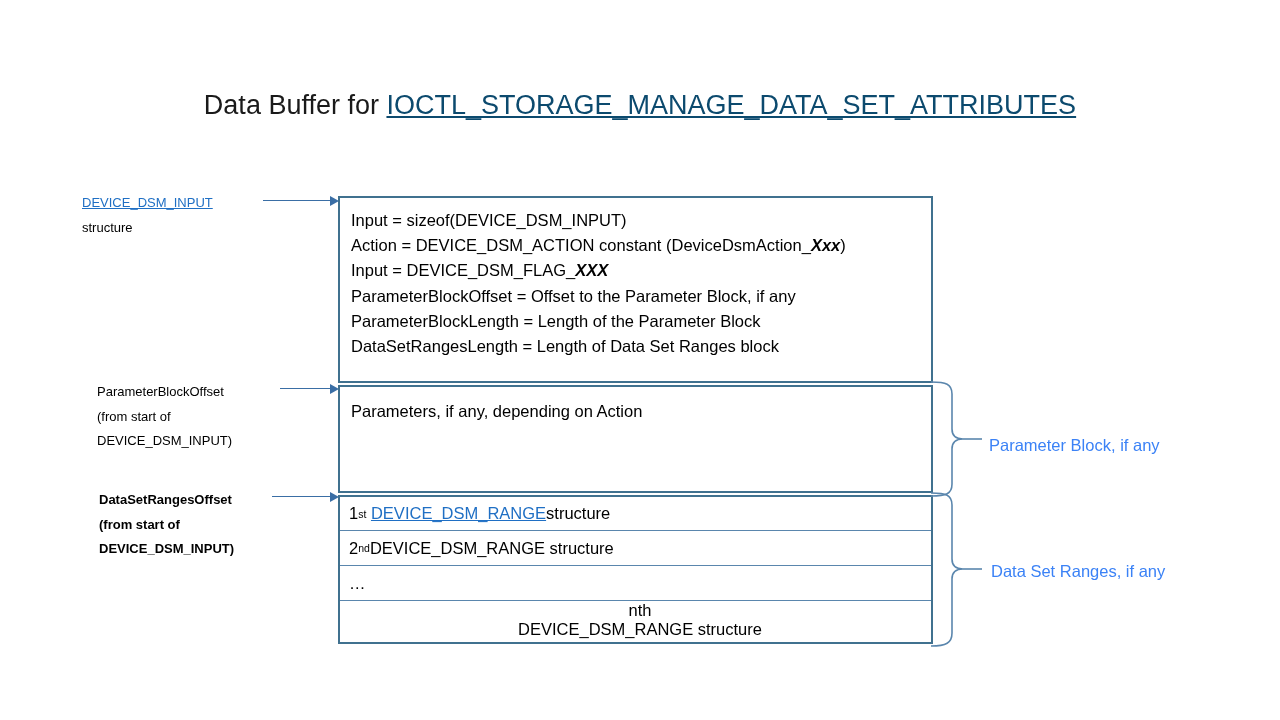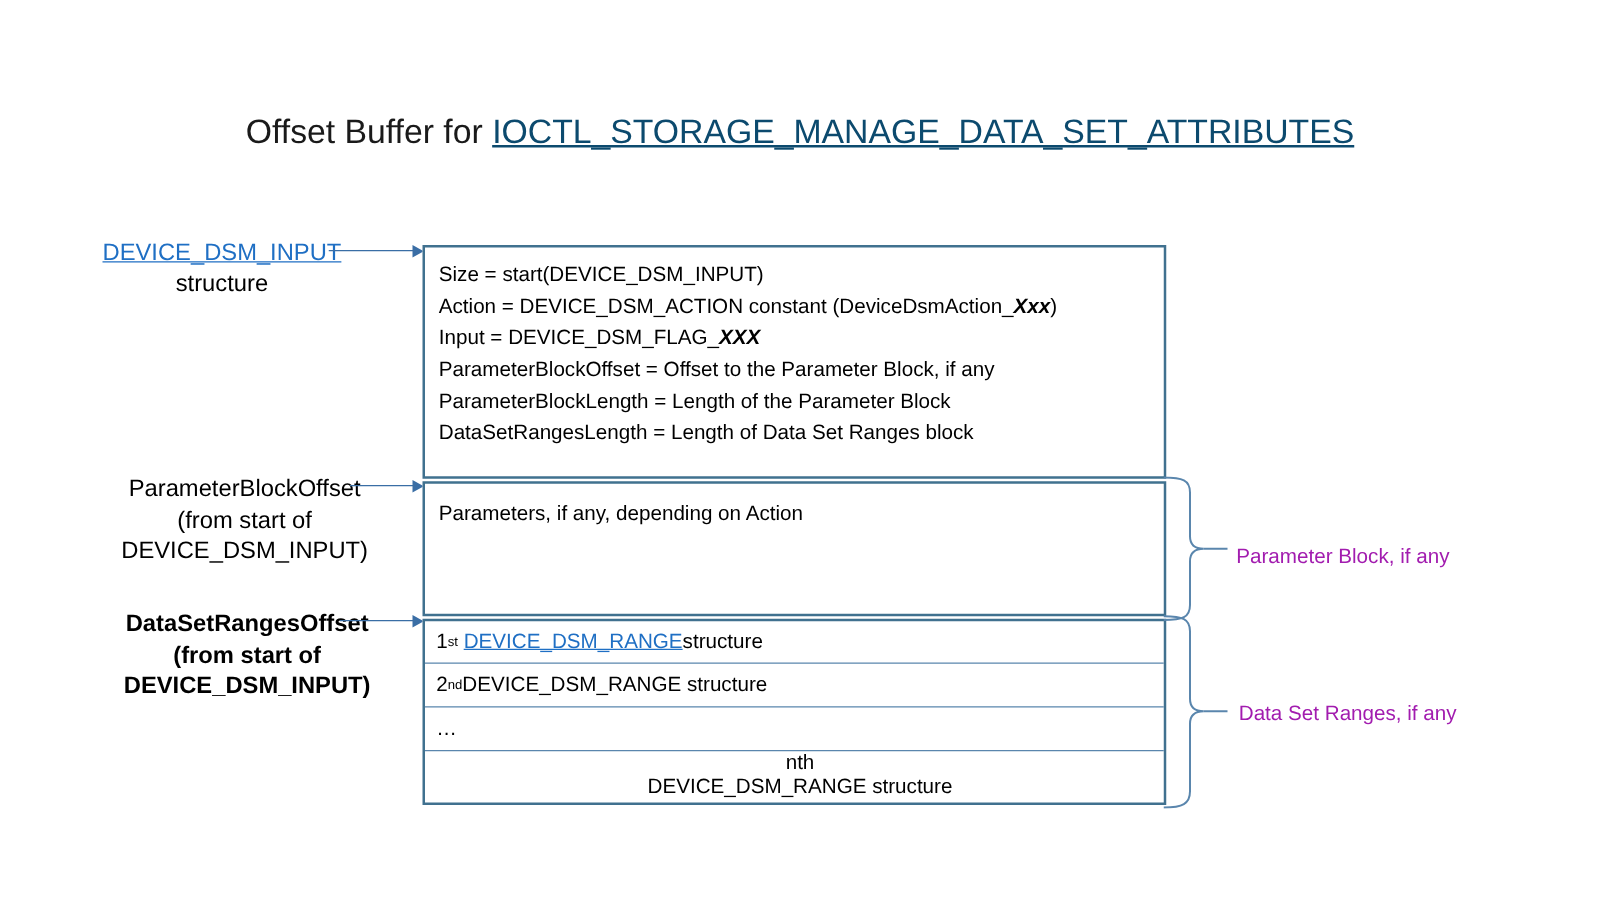--- a/index.html
+++ b/index.html
@@ -35,25 +35,24 @@
 
   
   .lnk {
     color: #1F6FC4;
     text-decoration: underline;
   }
 
   
   .side-label {
     position: absolute;
-    font-size: 19px;
+    font-size: 13px;
     line-height: 24.5px;
     color: #000000;
     white-space: nowrap;
-    text-align: center;
   }
   #label-device-dsm-input { left: 82px; top: 191px; }
   #label-parameter-block-offset { left: 97px; top: 380px; }
   #label-dataset-ranges-offset { left: 99px; top: 488px; font-weight: bold; }
 
   
   .arrow {
     position: absolute;
     height: 11px;
   }
@@ -151,31 +150,31 @@
     position: absolute;
   }
   .brace svg { display: block; }
   #brace-parameter-block { left: 930px; top: 381px; }
   #brace-dataset-ranges  { left: 930px; top: 492px; }
 
   .brace-label {
     position: absolute;
     font-size: 16.5px;
     line-height: 22px;
-    color: #a21caf;
+    color: #3b82f6;
     white-space: nowrap;
   }
   #brace-label-parameter-block { left: 989px; top: 434px; }
   #brace-label-dataset-ranges  { left: 991px; top: 560px; }
 </style>
 </head>
 <body>
 
 <div class="title">
-  <span>Offset Buffer for </span><span class="lnk">IOCTL_STORAGE_MANAGE_DATA_SET_ATTRIBUTES</span>
+  <span>Data Buffer for </span><span class="lnk">IOCTL_STORAGE_MANAGE_DATA_SET_ATTRIBUTES</span>
 </div>
 
 <div class="side-label" id="label-device-dsm-input">
   <div class="lnk">DEVICE_DSM_INPUT</div>
   <div>structure</div>
 </div>
 
 <div class="side-label" id="label-parameter-block-offset">
   <div>ParameterBlockOffset</div>
   <div>(from start of</div>
@@ -195,21 +194,21 @@
 <div class="arrow" id="arrow-parameter-block-offset">
   <div class="shaft"></div>
   <div class="head"></div>
 </div>
 <div class="arrow" id="arrow-dataset-ranges-offset">
   <div class="shaft"></div>
   <div class="head"></div>
 </div>
 
 <div class="box" id="header-box">
-  <div class="field-line">Size  = start(DEVICE_DSM_INPUT)</div>
+  <div class="field-line">Input  = sizeof(DEVICE_DSM_INPUT)</div>
   <div class="field-line"><span>Action = DEVICE_DSM_ACTION  constant (DeviceDsmAction_</span><em>Xxx</em><span>)</span></div>
   <div class="field-line"><span>Input = DEVICE_DSM_FLAG_</span><em>XXX</em></div>
   <div class="field-line">ParameterBlockOffset  = Offset to the Parameter Block, if any</div>
   <div class="field-line">ParameterBlockLength  = Length of the Parameter  Block</div>
   <div class="field-line">DataSetRangesLength  = Length of Data Set Ranges block</div>
 </div>
 
 <div class="box" id="parameters-box">
   <div class="params-line">Parameters, if any, depending on Action</div>
 </div>

